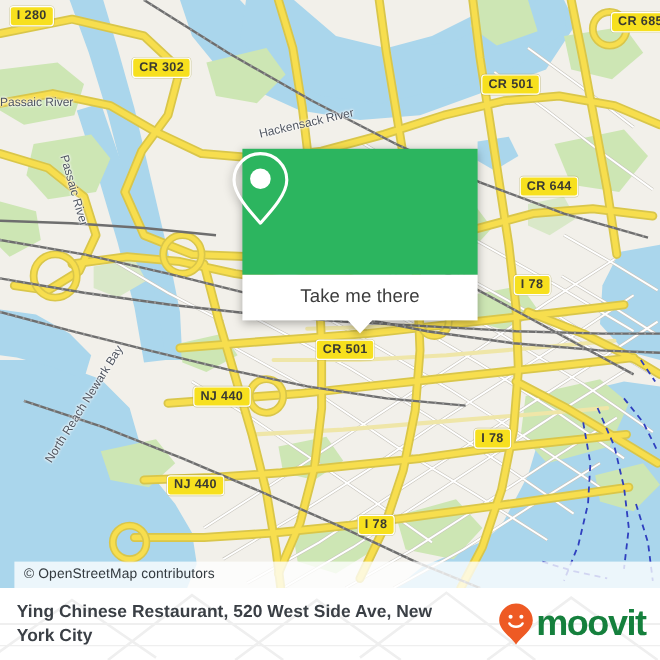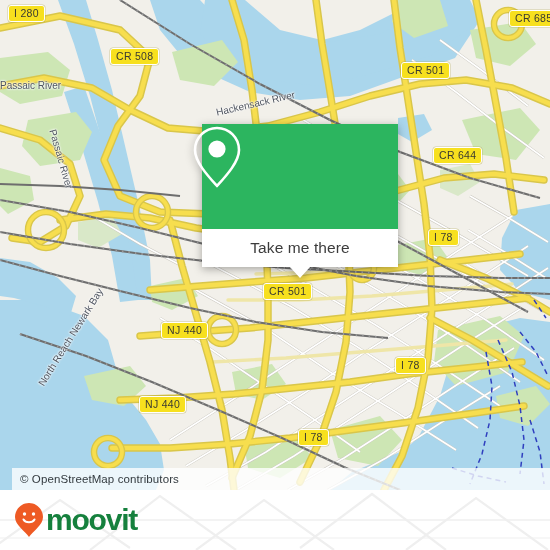--- a/index.html
+++ b/index.html
@@ -15,21 +15,21 @@
   #map svg{position:absolute;left:0;top:0;}
 
   
   .shield{
     position:absolute;
     background:#F7E01E;
     border:1.5px solid #ffffff;
     border-radius:3px;
     color:#3a3a32;
     font-size:10.5px;
-    font-weight:normal;
+    font-weight:bold;
     letter-spacing:.3px;
     padding:1px 5px 2px 5px;
     line-height:12px;
     white-space:nowrap;
     box-shadow:0 0 0 .5px rgba(160,150,60,.45);
   }
 
   
   .maplabel{
     position:absolute;
@@ -291,21 +291,21 @@
         </g>
       </g>
     </svg>
 
     <div class="maplabel" style="left:0px;top:80px;">Passaic River</div>
     <div class="maplabel" style="left:58px;top:128px;transform:rotate(74deg);transform-origin:0 0;">Passaic River</div>
     <div class="maplabel" style="left:215px;top:107px;transform:rotate(-13deg);transform-origin:0 0;">Hackensack River</div>
     <div class="maplabel" style="left:36px;top:382px;transform:rotate(-58deg);transform-origin:0 0;">North Reach Newark Bay</div>
 
     <div class="shield" style="left:8px;top:5px;">I 280</div>
-    <div class="shield" style="left:110px;top:48px;">CR 508</div>
+    <div class="shield" style="left:110px;top:48px;">CR 302</div>
     <div class="shield" style="left:401px;top:62px;">CR 501</div>
     <div class="shield" style="left:509px;top:10px;">CR 685</div>
     <div class="shield" style="left:409px;top:147px;margin-left:24px;">CR 644</div>
     <div class="shield" style="left:428px;top:229px;">I 78</div>
     <div class="shield" style="left:263px;top:283px;">CR 501</div>
     <div class="shield" style="left:161px;top:322px;">NJ 440</div>
     <div class="shield" style="left:395px;top:357px;">I 78</div>
     <div class="shield" style="left:139px;top:396px;">NJ 440</div>
     <div class="shield" style="left:298px;top:429px;">I 78</div>
 
@@ -333,20 +333,21 @@
         <path d="M-10,60 L60,10 L130,58"></path>
         <path d="M90,60 L160,6 L236,60"></path>
         <path d="M196,60 L264,10 L334,60"></path>
         <path d="M300,58 L372,4 L446,60"></path>
         <path d="M406,60 L476,8 L548,60"></path>
         <path d="M0,30 L550,30" stroke-width="1.6"></path>
         <path d="M0,48 L550,48" stroke-width="1.2"></path>
       </g>
     </svg>
     <div id="footer-inner">
+      <div id="place-title">Ying Chinese Restaurant, 520 West Side Ave, New York City</div>
       <div id="brand">
         <svg width="30" height="36" viewBox="0 0 30 36">
           <path d="M15,1 C7.3,1 1,7.3 1,15 C1,23 11,29 15,35 C19,29 29,23 29,15 C29,7.3 22.7,1 15,1 Z" fill="#EE5A24"></path>
           <circle cx="10.5" cy="12" r="1.7" fill="#ffffff"></circle>
           <circle cx="19.5" cy="12" r="1.7" fill="#ffffff"></circle>
           <path d="M9.5,17.5 C11.5,21.2 18.5,21.2 20.5,17.5" fill="none" stroke="#ffffff" stroke-width="2" stroke-linecap="round"></path>
         </svg>
         <span id="brand-word">moovit</span>
       </div>
     </div>

